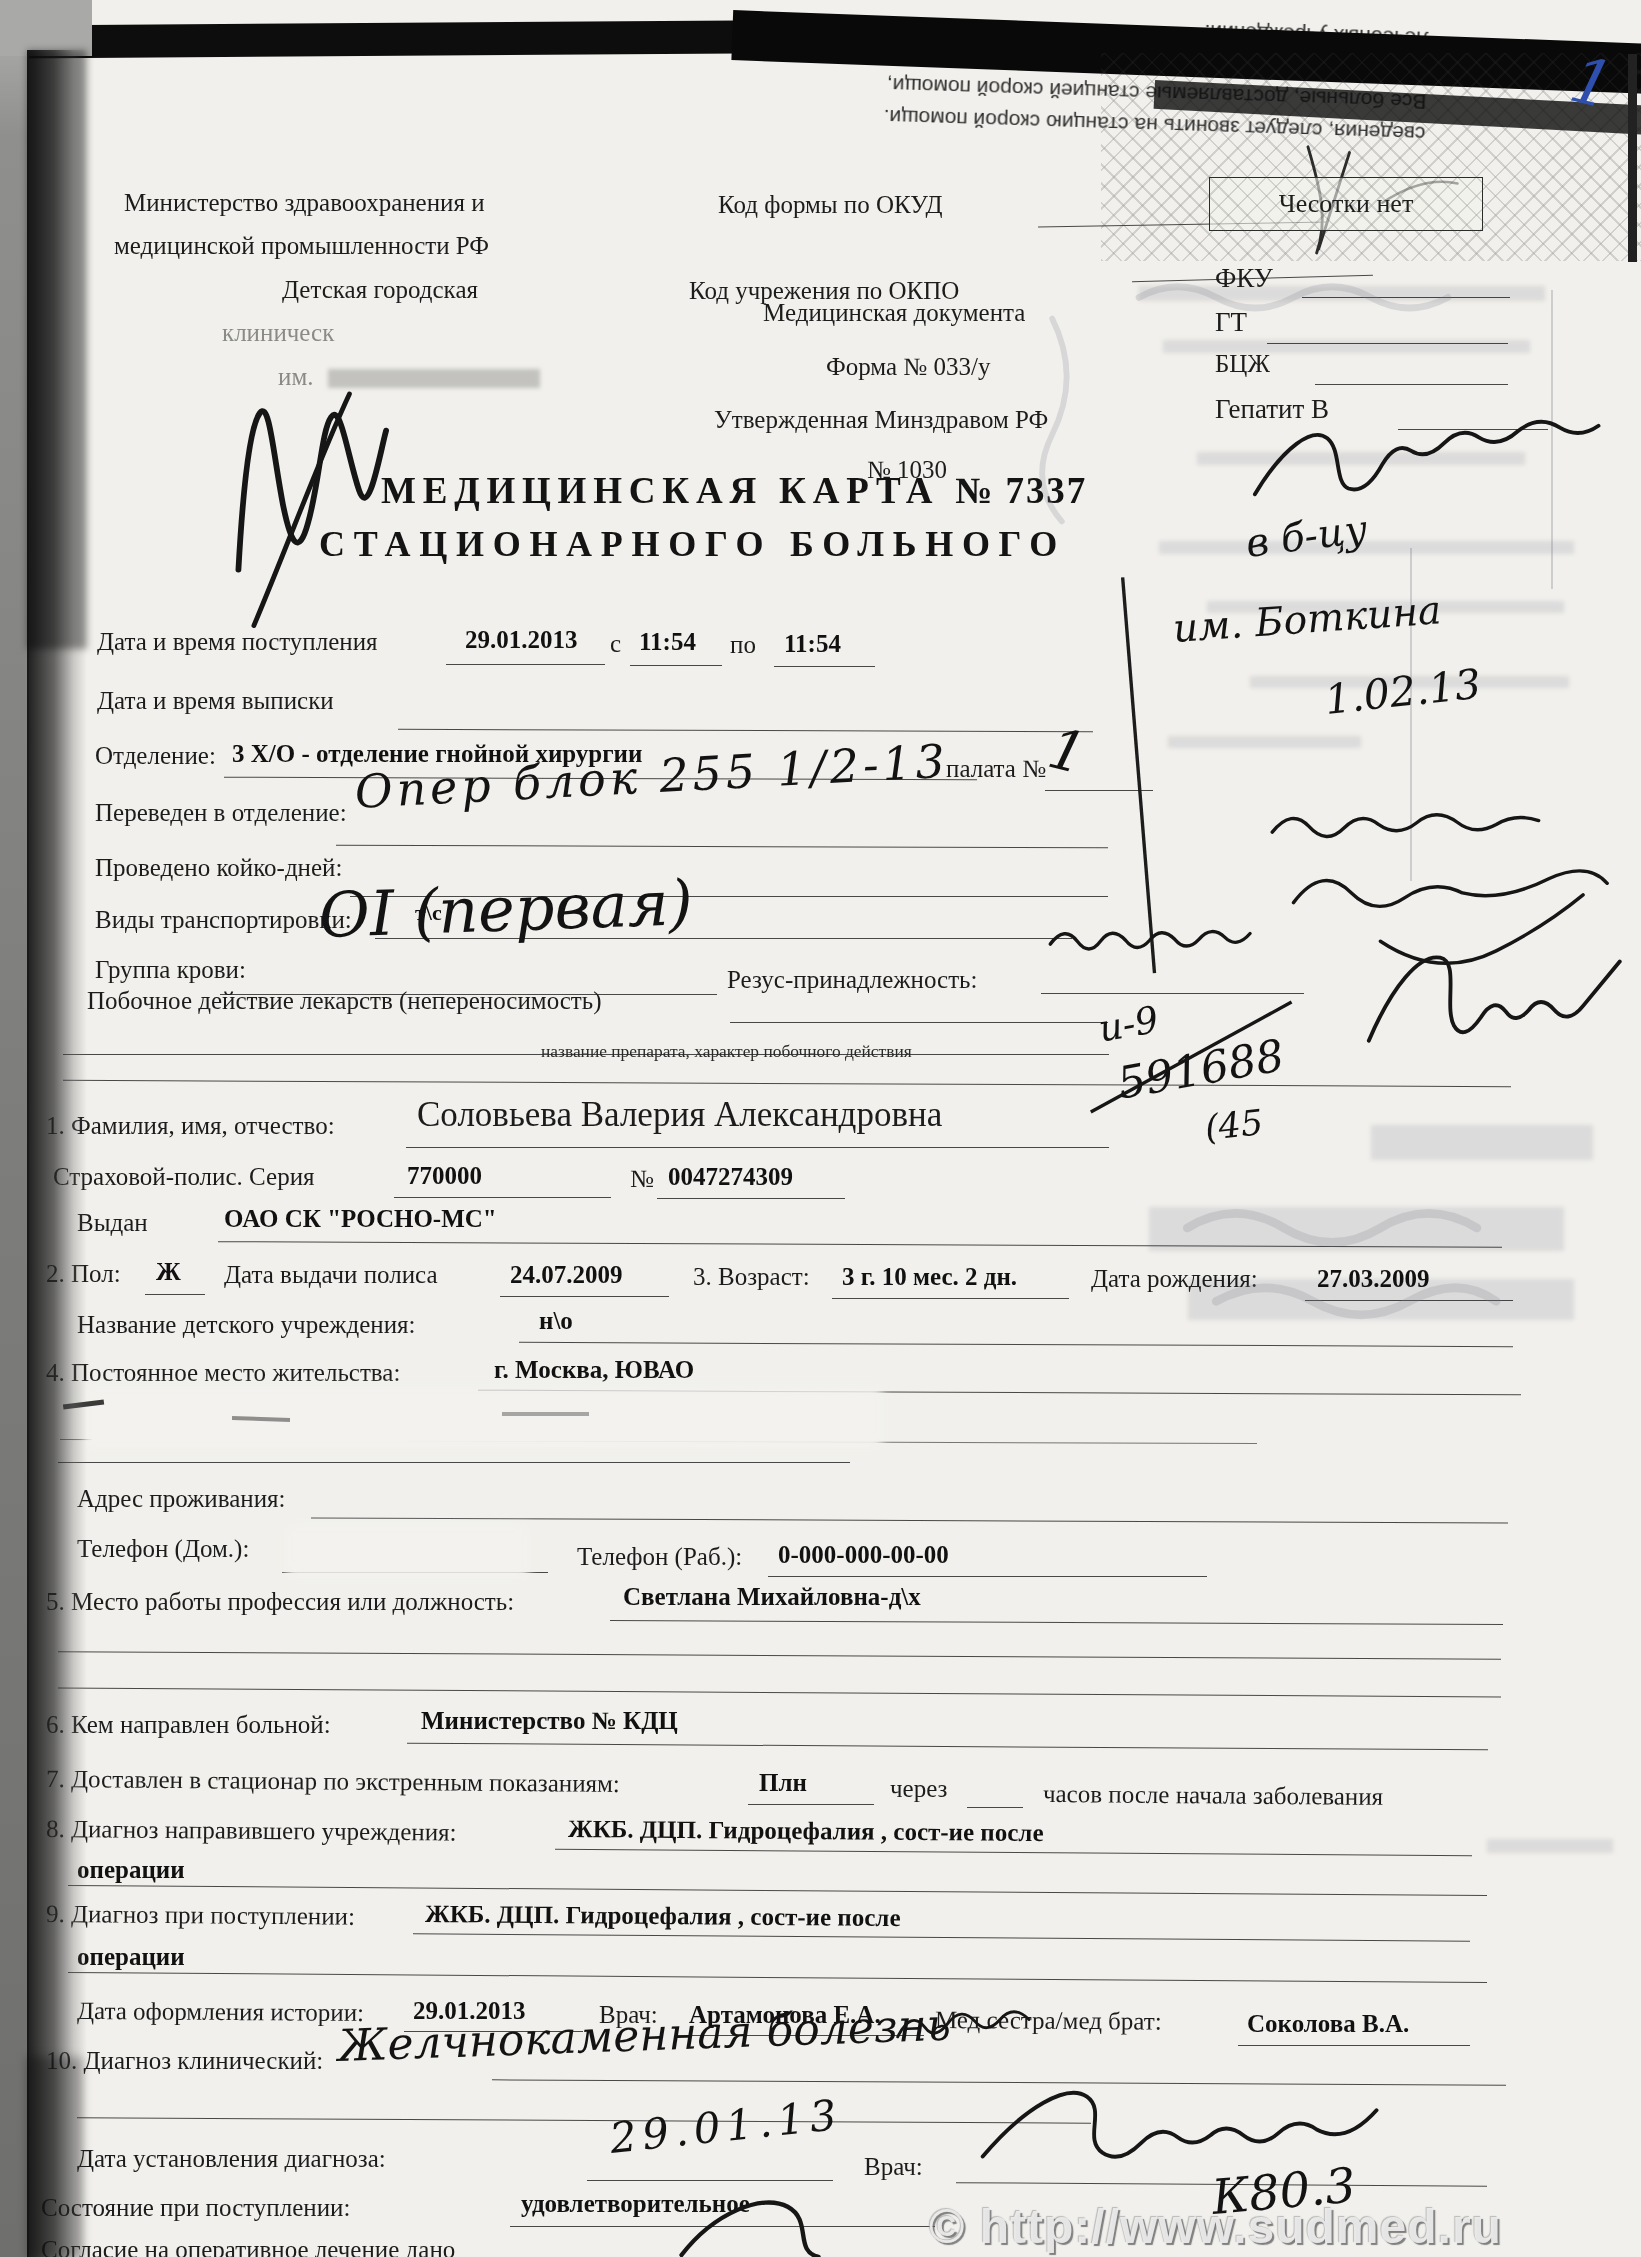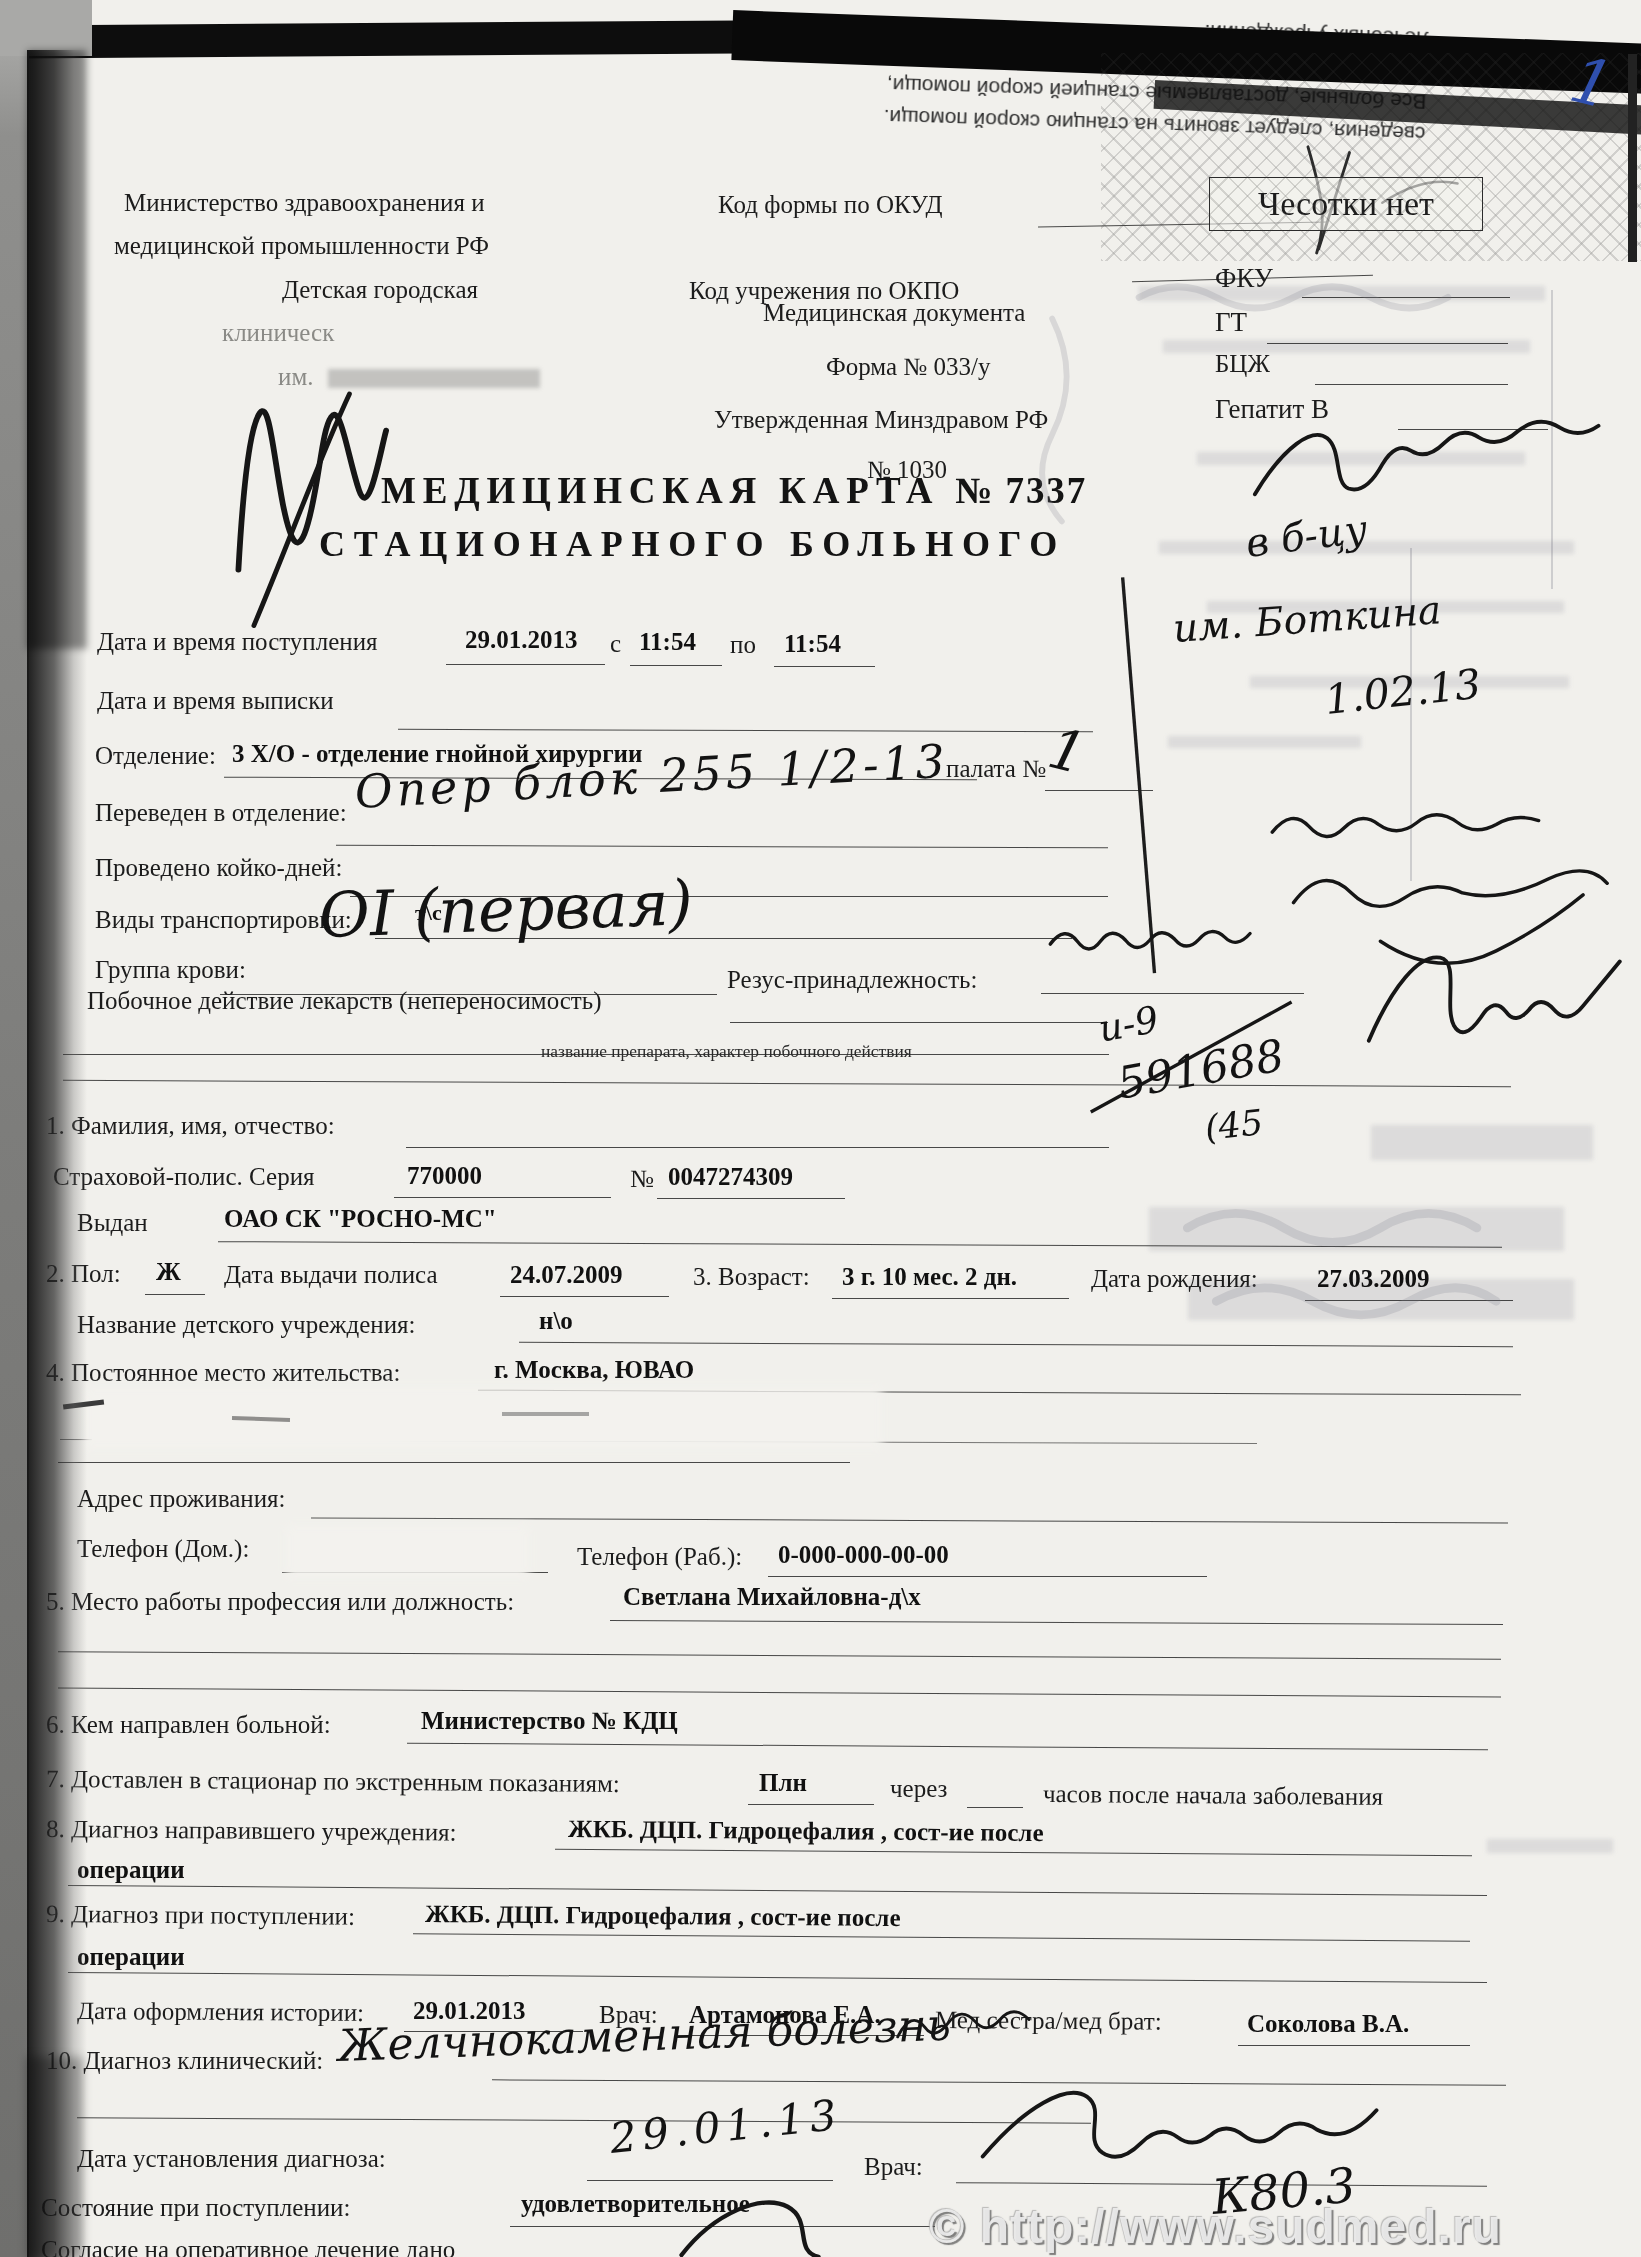--- a/index.html
+++ b/index.html
@@ -19,21 +19,21 @@
          font-size:37px;white-space:nowrap;z-index:3;}
   .whiteout{position:absolute;background:#f3f2ee;box-shadow:0 0 9.7px 7.7px #f3f2ee;z-index:4;}
   .bleed{position:absolute;background:rgba(115,115,128,0.16);filter:blur(1.9px);z-index:1;}
   .bleedline{position:absolute;background:rgba(100,100,115,0.25);z-index:1;}
   .artifact{z-index:6;pointer-events:none;}
   .stamp{position:absolute;left:799px;top:13.5px;width:628px;z-index:6;
          transform:rotate(181.8deg);font-family:"Liberation Sans",sans-serif;
          font-size:21px;line-height:1.5;color:#2e2e2e;filter:blur(0.3px);white-space:nowrap;}
   .scabies{position:absolute;left:1209px;top:177px;width:272px;height:52px;
            border:1.9px solid #2b2b2b;z-index:6;display:flex;align-items:center;justify-content:center;
-           font-size:34px;color:#1d1d1d;background:rgba(244,243,239,0.6);}
+           font-size:26px;color:#1d1d1d;background:rgba(244,243,239,0.6);}
   .watermark{position:absolute;left:929px;top:2199px;z-index:8;font-family:"Liberation Sans",sans-serif;
              font-weight:bold;font-size:48px;letter-spacing:1px;color:rgba(235,235,235,0.95);
              text-shadow:1.9px 1.9px 1px rgba(90,90,90,0.75),-1px -1px 1px rgba(150,150,150,0.6);white-space:nowrap;}
   .crosshatch{position:absolute;left:1101px;top:53px;width:541px;height:208px;z-index:6;opacity:.5;
       background:
         repeating-linear-gradient(45deg,rgba(60,60,60,.35) 0 1.9px,transparent 1.9px 13.5px),
         repeating-linear-gradient(-45deg,rgba(60,60,60,.35) 0 1.9px,transparent 1.9px 13.5px);}
   svg.hwlayer{position:absolute;left:0;top:0;z-index:5;pointer-events:none;}
 </style>
 </head>
@@ -131,20 +131,21 @@
   <div class="ul" style="left:730px;top:1022px;width:378px;"></div>
   <div class="ul" style="left:63px;top:1054px;width:1046px;"></div>
   <div class="t small" style="left:541px;top:1041px;color:#2a2a2a;">название препарата, характер побочного действия</div>
   <div class="ul" style="left:63px;top:1083px;width:1448px;transform:rotate(0.25deg);"></div>
 
   <div class="hw" style="left:1099px;top:1008px;font-size:37px;transform:rotate(-10deg);">и-9</div>
   <div class="hw" style="left:1118px;top:1058px;font-size:44px;transform:rotate(-10deg);">591688</div>
   <div class="hw" style="left:1205px;top:1108px;font-size:35px;transform:rotate(-6deg);">(45</div>
 
   <div class="t" style="left:46px;top:1112px;">1. Фамилия, имя, отчество:</div>
+  <div class="t" style="left:417px;top:1095px;font-size:35px;">Соловьева Валерия Александровна</div>
   <div class="ul" style="left:406px;top:1147px;width:703px;"></div>
 
   <div class="t" style="left:53px;top:1163px;">Страховой-полис. Серия</div>
   <div class="t b" style="left:407px;top:1162px;">770000</div>
   <div class="ul" style="left:394px;top:1197px;width:217px;"></div>
   <div class="t" style="left:630px;top:1165px;">№</div>
   <div class="t b" style="left:668px;top:1163px;">0047274309</div>
   <div class="ul" style="left:657px;top:1198px;width:188px;"></div>
 
   <div class="t" style="left:77px;top:1209px;">Выдан</div>

